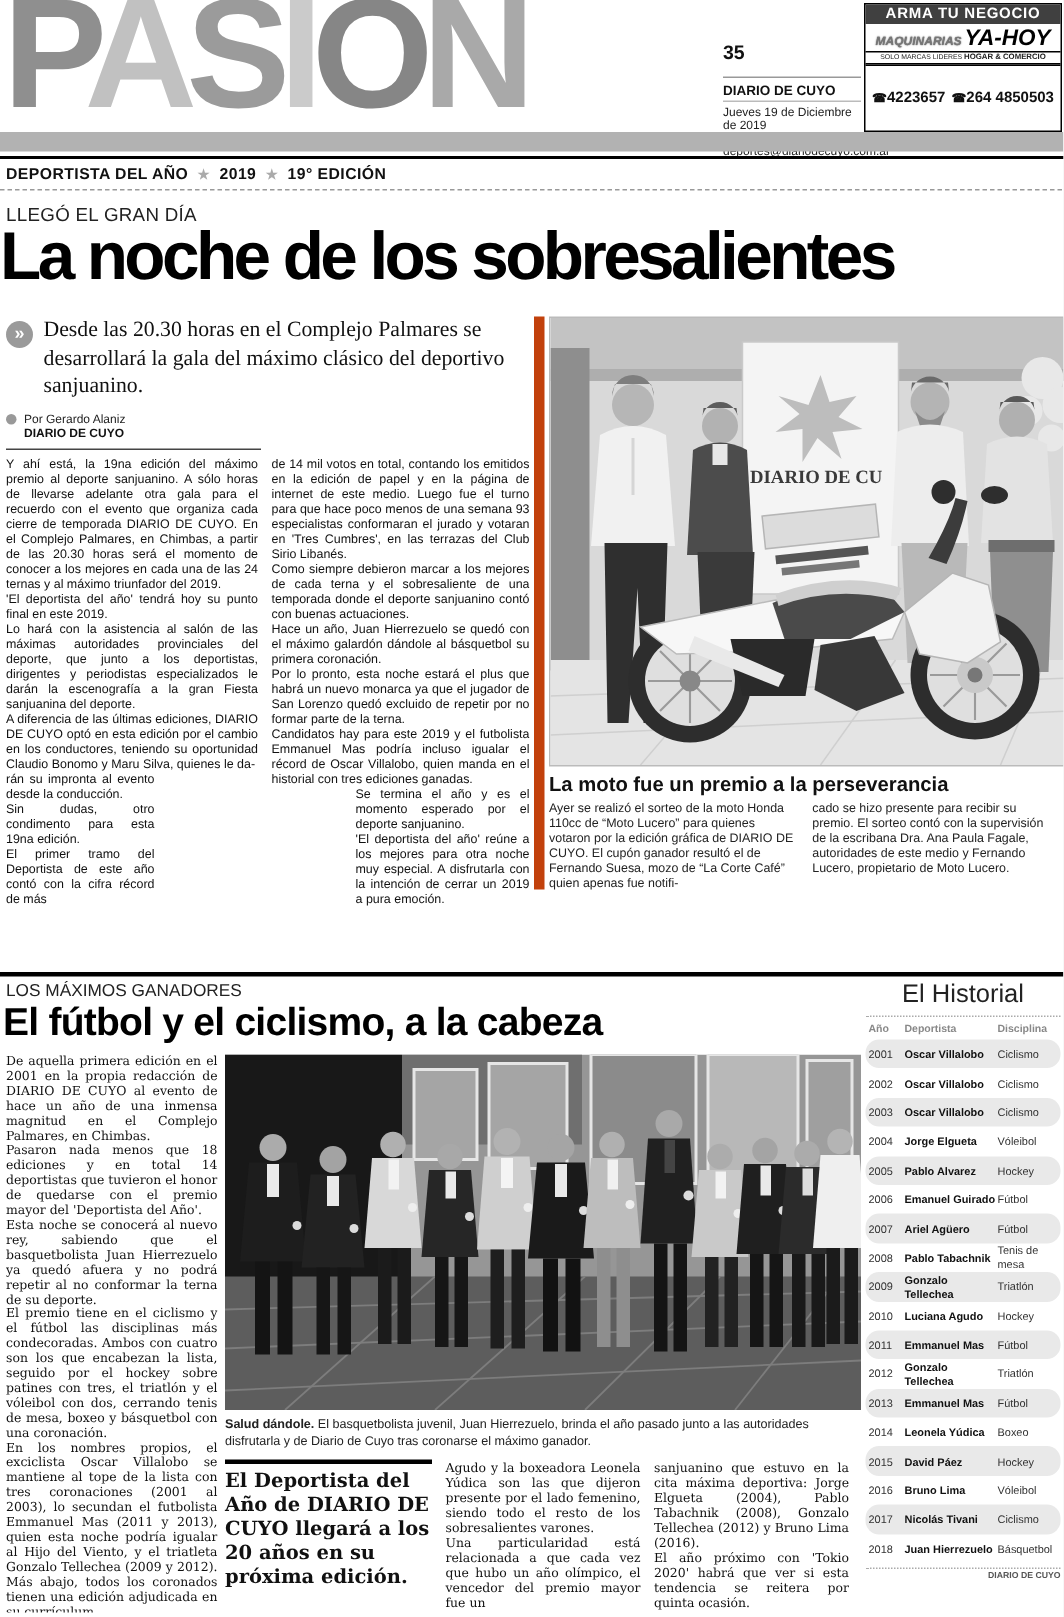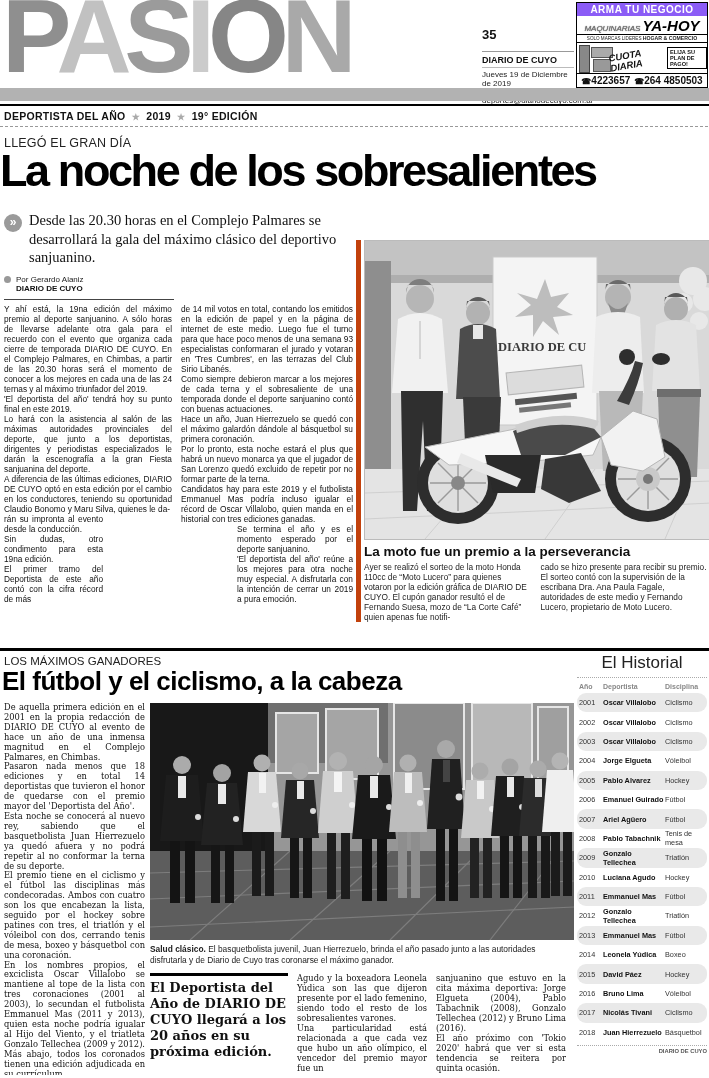--- a/index.html
+++ b/index.html
@@ -9,37 +9,37 @@
   .masthead{position:absolute;left:2px;top:-16px;font-size:104px;font-weight:bold;
             letter-spacing:-0.07em;line-height:1;white-space:nowrap;}
   .pageinfo{position:absolute;left:482px;top:27px;width:92px;font-size:8px;}
   .pageinfo .pnum{font-size:13px;font-weight:bold;border-bottom:1px solid #999;padding-bottom:9px;margin-bottom:3px;}
   .pageinfo .pname{font-weight:bold;font-size:9px;border-bottom:1px solid #bbb;padding-bottom:2px;margin-bottom:2px;}
   .pageinfo .pdate{border-bottom:4px solid #000000;padding-bottom:2px;margin-bottom:2px;color:#222;}
   .pageinfo .pmail{color:#222;}
   
   .ad{position:absolute;left:576px;top:2px;width:130px;height:84px;border:1px solid #000;
       display:flex;flex-direction:column;background:#fff;}
-  .ad-top{background:#8b5cf6;color:#fff;font-weight:bold;font-size:10px;text-align:center;
+  .ad-top{background:#404040;color:#fff;font-weight:bold;font-size:10px;text-align:center;
           letter-spacing:.5px;padding:1px 0;}
   .ad-brand{display:flex;align-items:baseline;justify-content:center;gap:2px;border-bottom:1px solid #000;padding:1px 2px 0;}
-  .ad-maq{font-style:italic;font-weight:normal;font-size:8px;color:#777;text-shadow:0 0 1px #333;}
+  .ad-maq{font-style:italic;font-weight:bold;font-size:8px;color:#777;text-shadow:0 0 1px #333;}
   .ad-yahoy{font-style:italic;font-weight:bold;font-size:15px;color:#000;}
   .ad-tag{font-size:4.6px;text-align:center;border-bottom:1px solid #000;padding:0 0 1px;color:#222;}
   .ad-tag b{font-size:5.2px;}
   .ad-mid{flex:1;display:flex;align-items:center;position:relative;overflow:hidden;}
   .ad-appl{width:34px;height:26px;margin-left:2px;position:relative;}
   .ad-appl .a1{position:absolute;left:0;top:0;width:9px;height:26px;background:#888;border:1px solid #444;}
   .ad-appl .a2{position:absolute;left:12px;top:2px;width:20px;height:9px;background:#aaa;border:1px solid #555;}
   .ad-appl .a3{position:absolute;left:14px;top:14px;width:16px;height:11px;background:#999;border:1px solid #555;}
   .ad-cuota{font-weight:bold;font-size:9.5px;font-style:italic;transform:rotate(-10deg);line-height:1;margin-left:2px;}
   .ad-elija{border:1px solid #000;font-weight:bold;font-size:5.6px;line-height:1.1;padding:1px 2px;
             margin-left:3px;text-align:left;max-width:34px;}
   .ad-phones{border-top:1px solid #000;font-weight:bold;font-size:10px;display:flex;
-             justify-content:center;gap:4px;padding:1px 0;}
+             justify-content:center;gap:4px;padding:16px 0;}
   .ad-phones .ph-ic{font-size:8px;}
   .grayband{position:absolute;left:0;top:88px;width:709px;height:13px;background:#b2b2b2;}
   
   .edbanner{position:absolute;left:0;top:104px;width:709px;border-top:2px solid #000;
             padding:4px 0 4px 4px;font-size:10.5px;font-weight:bold;letter-spacing:.3px;
             border-bottom:1px dashed #999;}
   .edbanner .star{color:#aaa;font-size:9px;padding:0 3px;}
   .kicker{position:absolute;left:4px;top:136px;font-size:12.5px;color:#222;letter-spacing:.2px;}
   .headline{position:absolute;left:0px;top:146px;width:691px;font-size:45px;font-weight:bold;
             letter-spacing:-2.4px;line-height:1.1;color:#000;}
@@ -58,21 +58,21 @@
   .bodygrid{position:relative;height:341px;overflow:hidden;
             font-family:Liberation Sans, sans-serif;font-size:8.3px;line-height:10px;text-align:justify;}
   .bt{white-space:pre-line;}
   .c1{position:absolute;left:0;top:0;width:168px;}
   .c1b{width:99px;}
   .c2{position:absolute;left:177px;top:0;width:172px;}
   .c2b{width:116px;margin-left:auto;}
   .pq1{position:absolute;left:99px;top:226px;width:138px;background:#fff;padding:2px 1px;
        font-weight:bold;font-size:12.5px;line-height:14.5px;text-align:left;}
   
-  .mainR{position:absolute;left:356px;top:211px;width:351px;border-left:5px solid #c2410c;padding-left:3px;box-sizing:border-box;margin-top:29px;}
+  .mainR{position:absolute;left:356px;top:211px;width:351px;border-left:7px solid #c2410c;padding-left:3px;box-sizing:border-box;}
   .photo1{width:347px;height:298px;border:1px solid #bbb;display:block;}
   .cap1-title{font-size:13.5px;font-weight:bold;margin:4px 0 3px;}
   .cap1-cols{display:grid;grid-template-columns:1fr 1fr;gap:10px;font-size:8.3px;line-height:10px;
              color:#222;text-align:left;}
   
   .divider{position:absolute;left:0;top:648px;width:709px;height:3px;background:#000;}
   .kicker2{position:absolute;left:4px;top:655px;font-size:11.5px;color:#222;}
   .headline2{position:absolute;left:2px;top:666px;width:600px;font-size:26px;font-weight:bold;
              letter-spacing:-0.5px;color:#000;}
   
@@ -407,21 +407,21 @@
             <circle cx="12" cy="38" r="3" fill="#dcdcdc"></circle>
           </g>
         <g transform="translate(410,58)">
             <circle r="8.5" fill="#b4b4b4"></circle>
             <path d="M-13,9 h26 l5,62 h-36 z" fill="#efefef"></path>
             <rect x="-9" y="71" width="9" height="64" fill="#1b1b1b"></rect>
             <rect x="3" y="71" width="9" height="64" fill="#1b1b1b"></rect>
           </g>
       </g>
     </svg>
-    <div class="cap2"><b>Salud clásico.</b><span> El basquetbolista juvenil, Juan Hierrezuelo, brinda el año pasado junto a las autoridades disfrutarla y de Diario de Cuyo tras coronarse el máximo ganador.</span></div>
+    <div class="cap2"><b>Salud dándole.</b><span> El basquetbolista juvenil, Juan Hierrezuelo, brinda el año pasado junto a las autoridades disfrutarla y de Diario de Cuyo tras coronarse el máximo ganador.</span></div>
     <div class="botrow">
       <div class="pq2">El Deportista  del Año de  DIARIO DE CUYO  llegará a los 20  años en su próxima edición.</div>
       <div class="bcol bt">Agudo y la boxeadora Leonela Yúdica son las que dijeron presente  por el lado femenino, siendo todo  el resto de los sobresalientes varones.
 Una particularidad está relacionada a que cada vez que hubo un  año olímpico, el vencedor del  premio mayor fue un</div>
       <div class="bcol bt">sanjuanino  que estuvo en la cita máxima deportiva: Jorge Elgueta (2004), Pablo Tabachnik (2008), Gonzalo  Tellechea (2012) y Bruno Lima  (2016).
 El  año próximo con 'Tokio 2020'  habrá que ver si esta tendencia  se reitera por quinta ocasión.</div>
     </div>
   </div>
 
   <div class="hist">

